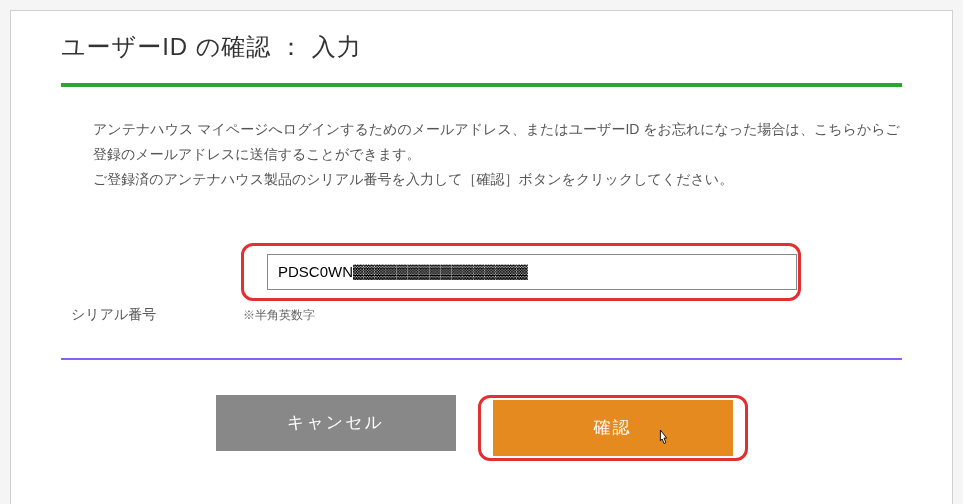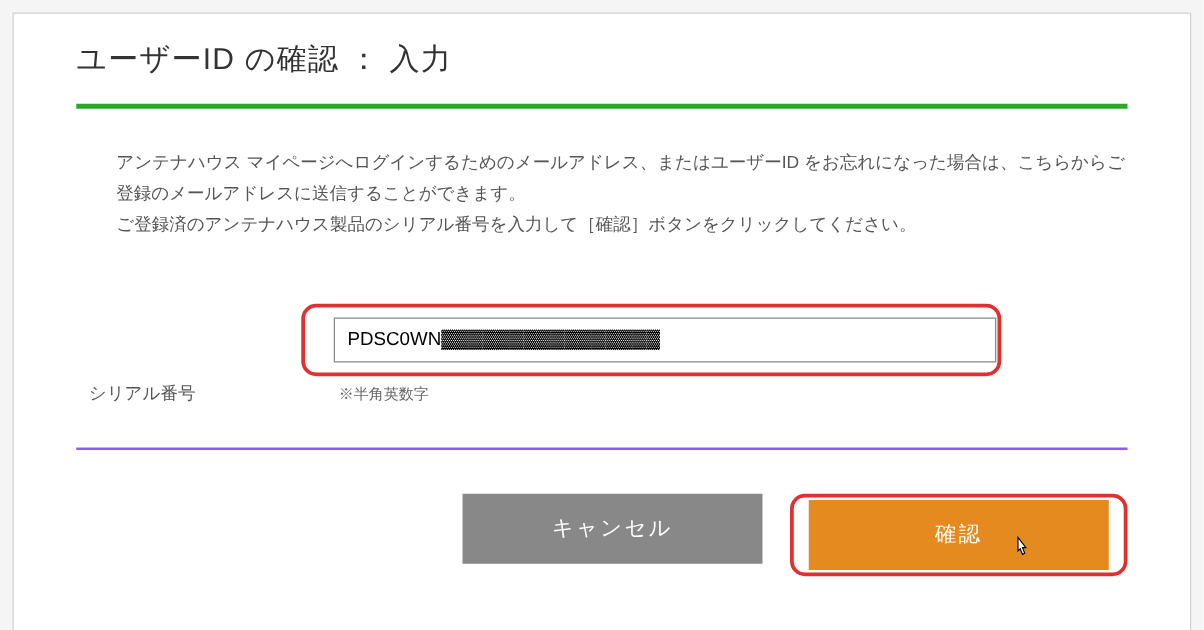--- a/index.html
+++ b/index.html
@@ -72,25 +72,25 @@
       font-size: 15px;
       border: 1px solid #888888;
       outline: none;
       font-family: Arial, sans-serif;
       margin-left: 11px;
     }
     .input-hint {
       font-size: 12px;
       color: #666666;
       margin-top: 6px;
-      margin-left: 30px;
+      margin-left: 2px;
     }
     .button-row {
       display: flex;
-      justify-content: flex-end;
+      justify-content: center;
       gap: 12px;
       position: relative;
     }
     .btn {
       width: 240px;
       height: 56px;
       border: none;
       font-size: 17px;
       color: #ffffff;
       cursor: pointer;

